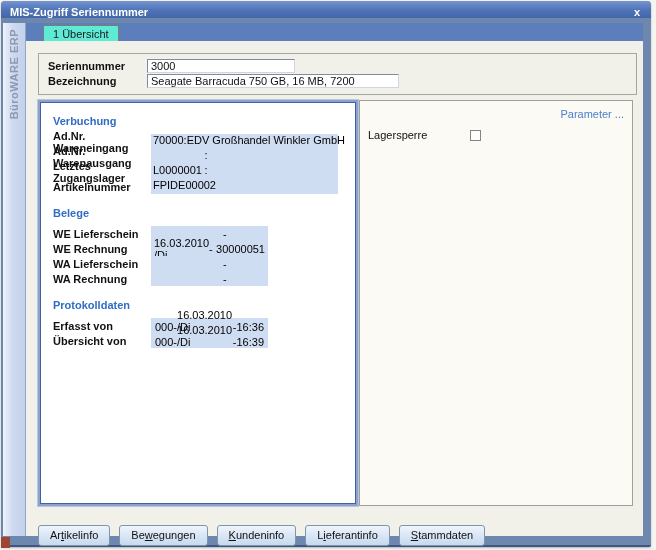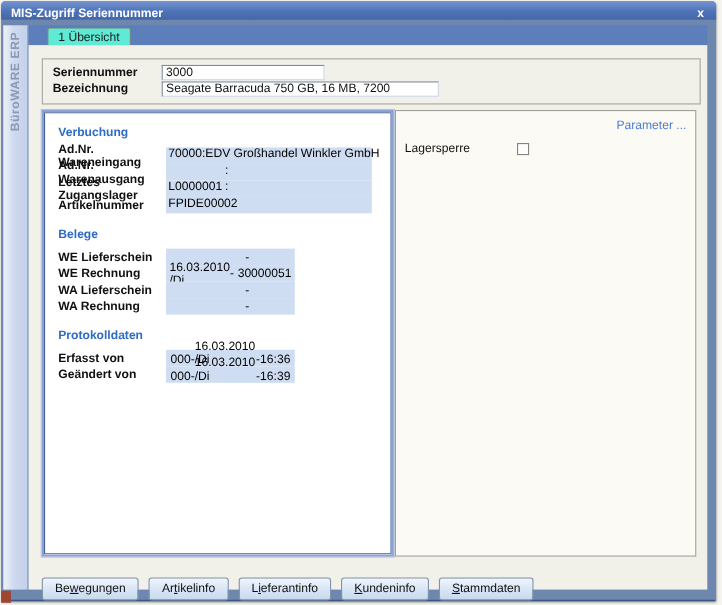--- a/index.html
+++ b/index.html
@@ -263,21 +263,21 @@
                 <span class="dlabel">Erfasst von</span>
                 <span class="dval-p hl">
                   <span>000</span>
                   <span>-</span>
                   <span>16.03.2010 /Di</span>
                   <span>-</span>
                   <span>16:36</span>
                 </span>
               </div>
               <div class="drow">
-                <span class="dlabel">Geändert von</span>
+                <span class="dlabel">Übersicht von</span>
                 <span class="dval-p hl">
                   <span>000</span>
                   <span>-</span>
                   <span>16.03.2010 /Di</span>
                   <span>-</span>
                   <span>16:39</span>
                 </span>
               </div>
             </div>
 
@@ -287,24 +287,24 @@
             <div class="param-title">Parameter ...</div>
             <div class="param-row">
               <span class="param-label">Lagersperre</span>
               <input class="cb" type="checkbox" style="">
             </div>
           </div>
 
         </div>
 
         <div class="buttons">
+          <button class="btn"><span>Ar</span><u>t</u><span>ikelinfo</span></button>
           <button class="btn"><span>Be</span><u>w</u><span>egungen</span></button>
-          <button class="btn"><span>Ar</span><u>t</u><span>ikelinfo</span></button>
+          <button class="btn"><span></span><u>K</u><span>undeninfo</span></button>
           <button class="btn"><span>L</span><u>i</u><span>eferantinfo</span></button>
-          <button class="btn"><span></span><u>K</u><span>undeninfo</span></button>
           <button class="btn"><span></span><u>S</u><span>tammdaten</span></button>
         </div>
 
       </div>
     </div>
   </div>
 </div>
 
 <div class="corner-artifact"></div>
 

